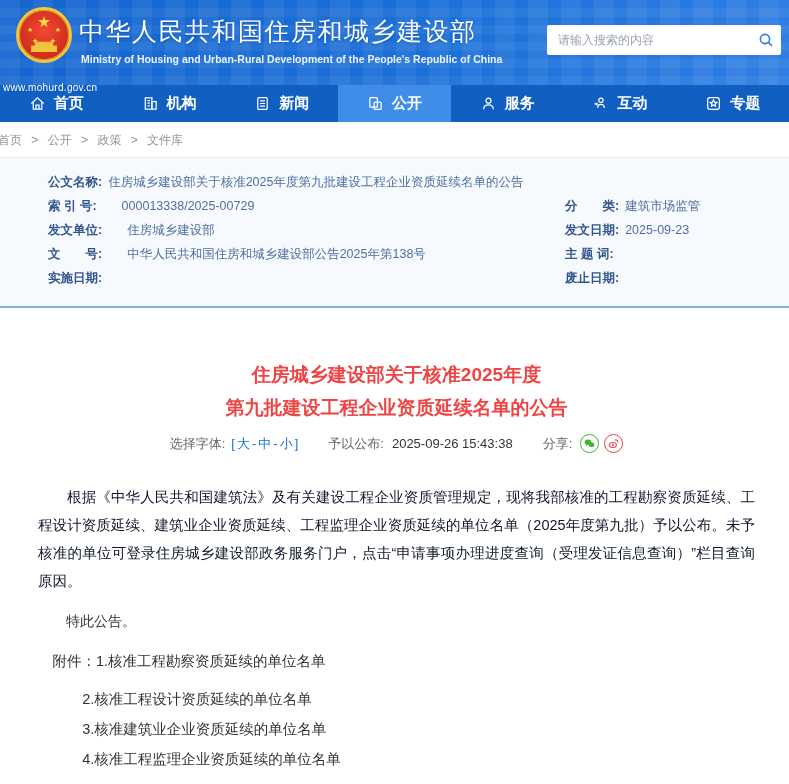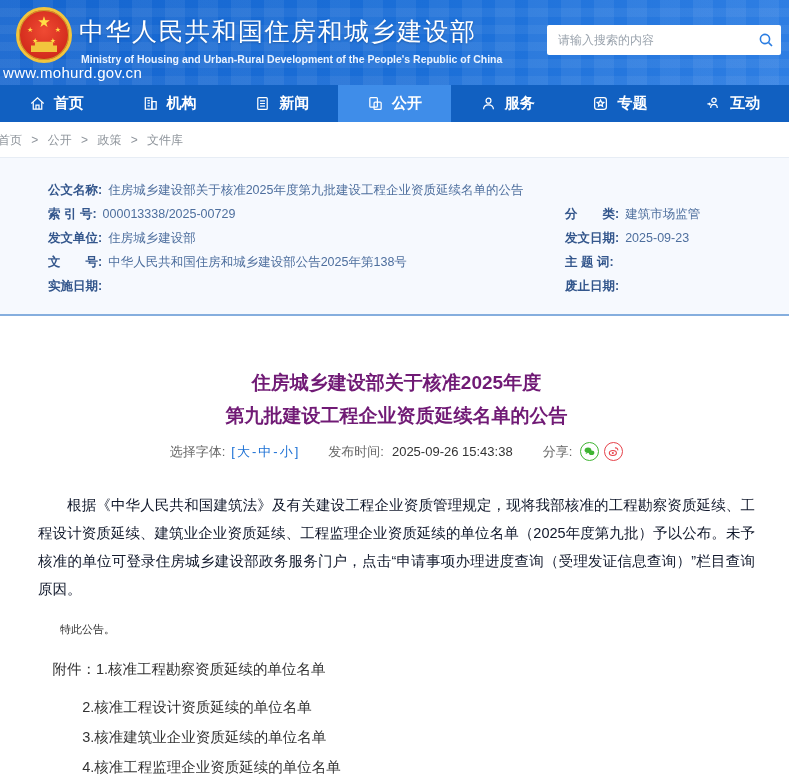--- a/index.html
+++ b/index.html
@@ -16,21 +16,21 @@
   .emblem { position:absolute; left:16px; top:7px; width:56px; height:56px; border-radius:50%;
     background:radial-gradient(circle at 50% 42%, #ef4a33 0%, #d32b1c 70%, #b81f12 100%);
     border:3px solid #f2c53d; box-shadow:0 0 0 1px #caa32b inset; }
   .emblem .star-big { position:absolute; left:50%; top:4px; transform:translateX(-50%);
     color:#ffde46; font-size:15px; line-height:1; }
   .emblem .star-s { position:absolute; color:#ffde46; font-size:7px; line-height:1; }
   .emblem .s1{ left:8px; top:16px; } .emblem .s2{ right:8px; top:16px; }
   .emblem .s3{ left:13px; top:27px; } .emblem .s4{ right:13px; top:27px; }
   .emblem .gate { position:absolute; left:50%; bottom:8px; transform:translateX(-50%);
     width:26px; height:12px; background:#f2c53d; clip-path:polygon(0 100%,0 45%,15% 45%,15% 15%,85% 15%,85% 45%,100% 45%,100% 100%); }
-  .site-url { position:absolute; left:3px; top:64px; color:#fff; font-size:15px; letter-spacing:.3px; }
+  .site-url { position:absolute; left:3px; top:82px; color:#fff; font-size:10px; letter-spacing:.3px; }
   .site-title { position:absolute; left:79px; top:15px; color:#fff; font-size:25px; font-weight:normal; letter-spacing:1.5px;
     text-shadow:0 1px 2px rgba(0,40,90,.35); }
   .site-subtitle { position:absolute; left:81px; top:53px; color:#eaf3ff; font-size:10.5px;font-weight:bold; }
   .search-box { position:absolute; right:8px; top:25px; width:234px; height:30px; background:#fff;
     border-radius:2px; display:flex; align-items:center; }
   .search-box input { flex:1; border:none; outline:none; font-size:12px; padding:0 6px 0 11px; color:#333;
     font-family:inherit; background:transparent; }
   .search-box input::placeholder { color:#9aa3ad; }
   .search-btn { width:30px; height:30px; display:flex; align-items:center; justify-content:center; cursor:pointer; }
 
@@ -41,45 +41,45 @@
   .nav-item.active { background:#3f8de9; }
   .nav-item svg { display:block; }
 
   
   .breadcrumb { padding:10px 0 8px 0; margin-left:-5px; font-size:12px; color:#8e949b; }
   .breadcrumb span { margin:0 3px; }
   .crumb { cursor:pointer; }
 
   
   .meta-box { background:#f6f9fe; border-top:1px solid #e7edf5; border-bottom:2px solid #85aede;
-    padding:24px 0 12px 48px; }
+    padding:16px 0 12px 48px; }
   .meta-row { display:flex; margin-bottom:7px; font-size:12.5px; line-height:17px; }
   .meta-cell { display:flex; }
-  .meta-cell.left { width:517px; flex:none; }
+  .meta-cell.left { width:517px; flex:none;gap:19px; }
   .meta-label { color:#33568c; font-weight:bold; white-space:pre; }
   .meta-value { color:#4e6f9e; margin-left:6px; }
 
   
   .article { padding:0 34px 0 38px; }
-  .article-title { margin-top:50px; text-align:center; font-size:19px; font-weight:bold; color:#701a75;
+  .article-title { margin-top:50px; text-align:center; font-size:19px; font-weight:bold; color:#ef4444;
     line-height:33px; font-family:"Liberation Sans","DejaVu Sans",sans-serif; }
   .article-info { margin-top:10px; display:flex; justify-content:center; align-items:center; gap:6px;
     font-size:13px; color:#666; }
   .font-links { color:#1a6fd4; cursor:pointer; }
   .font-links .fl { margin:0 2px; cursor:pointer; }
   .info-gap { width:18px; }
   .publish-value { color:#333; margin-left:2px; }
   .share-icons { display:flex; gap:5px; margin-left:2px; }
   .share-circle { width:19px; height:19px; border-radius:50%; display:flex; align-items:center; justify-content:center; cursor:pointer; }
   .wechat { border:1.5px solid #3fb433; }
   .weibo  { border:1.5px solid #e6424a; }
 
   .article-body { margin-top:30px; font-size:14.5px; color:#0f172a; line-height:28px; text-align:justify; }
   .article-body p { text-indent:2em; }
-  .closing { margin-top:12px; font-size:11px; color:#333; line-height:28px; text-indent:2em; }
+  .closing { margin-top:12px; font-size:14px; color:#333; line-height:28px; text-indent:2em; }
   .attachments { margin-top:12px; font-size:14.5px; color:#333; line-height:28px; }
   .attach-first { display:flex; margin-bottom:10px; }
   .attach-label { text-indent:1em; white-space:pre; }
   .attach-item { margin-left:3.05em; margin-bottom:2px; }
 </style>
 </head>
 <body>
 
 <div class="header">
   <div class="emblem">
@@ -148,35 +148,35 @@
       <svg width="17" height="17" viewBox="0 0 18 18" fill="none" stroke="#fff" stroke-width="1.3">
         <circle cx="9" cy="6" r="2.6"></circle>
         <path d="M3.8 15.2 c0-3.2 2.2-4.8 5.2-4.8 s5.2 1.6 5.2 4.8"></path>
       </svg>
       </span>
     <span>服务</span>
   </div>
   <div class="nav-item">
     <span>
       <svg width="17" height="17" viewBox="0 0 18 18" fill="none" stroke="#fff" stroke-width="1.3">
-        <rect x="2.8" y="2.8" width="12.4" height="12.4" rx="2.5"></rect>
-        <path d="M9 5.3 l1.05 2.25 2.45.25 -1.85 1.65 .5 2.4 -2.15-1.25 -2.15 1.25 .5-2.4 -1.85-1.65 2.45-.25 z"></path>
-      </svg>
-      </span>
-    <span>专题</span>
-  </div>
-  <div class="nav-item">
-    <span>
-      <svg width="17" height="17" viewBox="0 0 18 18" fill="none" stroke="#fff" stroke-width="1.3">
         <circle cx="9.5" cy="5.5" r="2.3"></circle>
         <path d="M6 13.8 c0-2.6 1.6-3.9 3.5-3.9 s3.5 1.3 3.5 3.9"></path>
         <path d="M2.5 9.5 h3 l-1.2-1.2 M5.5 9.5 l-1.2 1.2"></path>
       </svg>
       </span>
     <span>互动</span>
+  </div>
+  <div class="nav-item">
+    <span>
+      <svg width="17" height="17" viewBox="0 0 18 18" fill="none" stroke="#fff" stroke-width="1.3">
+        <rect x="2.8" y="2.8" width="12.4" height="12.4" rx="2.5"></rect>
+        <path d="M9 5.3 l1.05 2.25 2.45.25 -1.85 1.65 .5 2.4 -2.15-1.25 -2.15 1.25 .5-2.4 -1.85-1.65 2.45-.25 z"></path>
+      </svg>
+      </span>
+    <span>专题</span>
   </div>
 </div>
 
 <div class="breadcrumb">
   <span class="crumb">首页</span>
   <span>&gt;</span>
   <span class="crumb">公开</span>
   <span>&gt;</span>
   <span class="crumb">政策</span>
   <span>&gt;</span>
@@ -237,21 +237,21 @@
     <div>住房城乡建设部关于核准2025年度</div>
     <div>第九批建设工程企业资质延续名单的公告</div>
   </div>
 
   <div class="article-info">
     <span>选择字体:</span>
     <span class="font-links">
       <span>[</span><span class="fl">大</span><span>-</span><span class="fl">中</span><span>-</span><span class="fl">小</span><span>]</span>
     </span>
     <span class="info-gap"></span>
-    <span>发布时间:</span>
+    <span>予以公布:</span>
     <span class="publish-value">2025-09-26 15:43:38</span>
     <span class="info-gap"></span>
     <span>分享:</span>
     <span class="share-icons">
       <span class="share-circle wechat">
         <svg width="13" height="13" viewBox="0 0 14 14" fill="#3fb433">
           <ellipse cx="5.4" cy="5.6" rx="3.6" ry="3.0"></ellipse>
           <ellipse cx="9.2" cy="8.4" rx="3.0" ry="2.5"></ellipse>
           <path d="M3.6 8 L2.8 9.6 L4.8 8.8 Z"></path>
         </svg>

